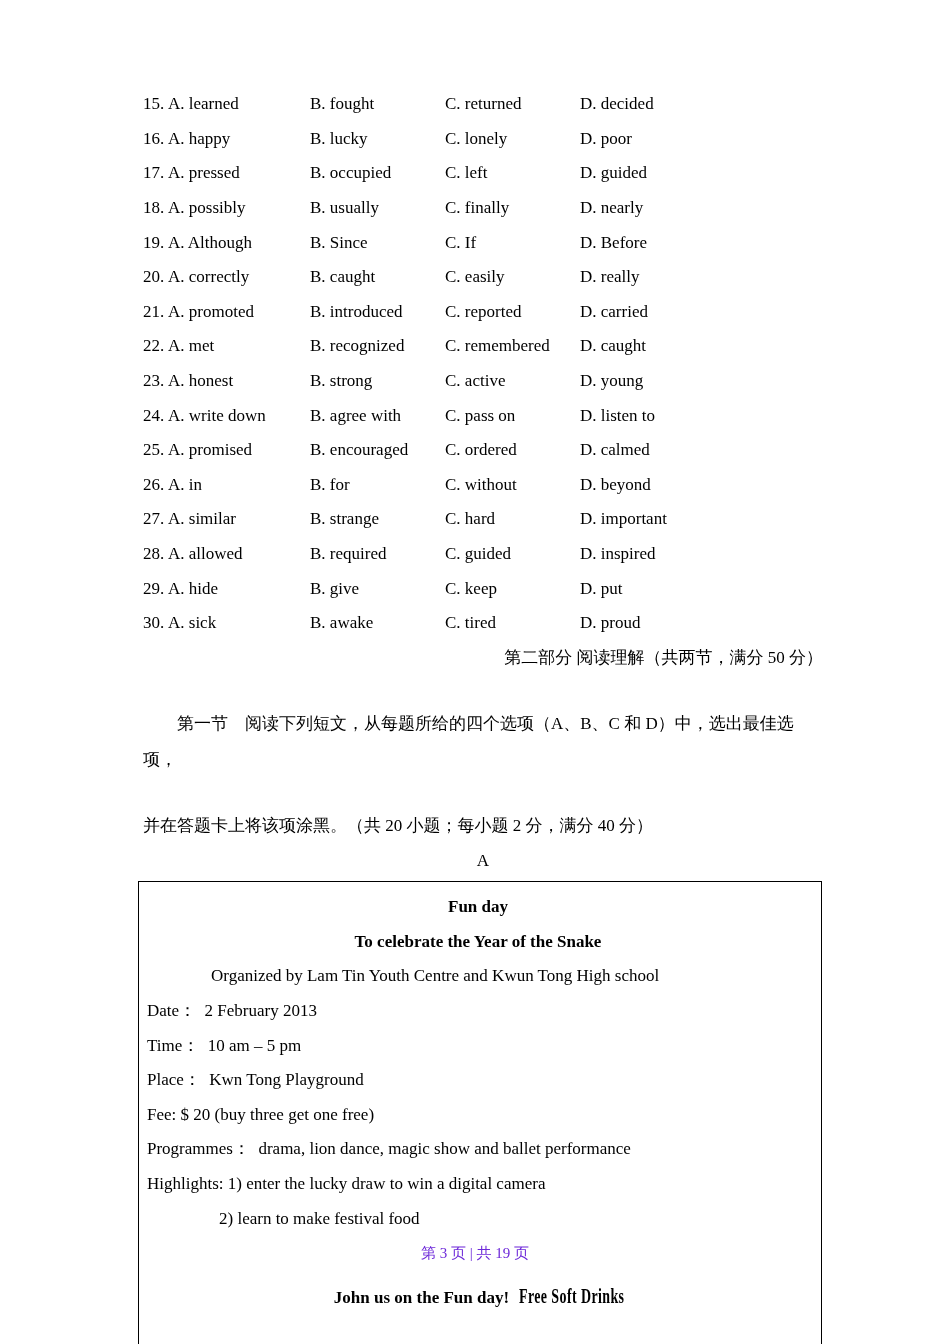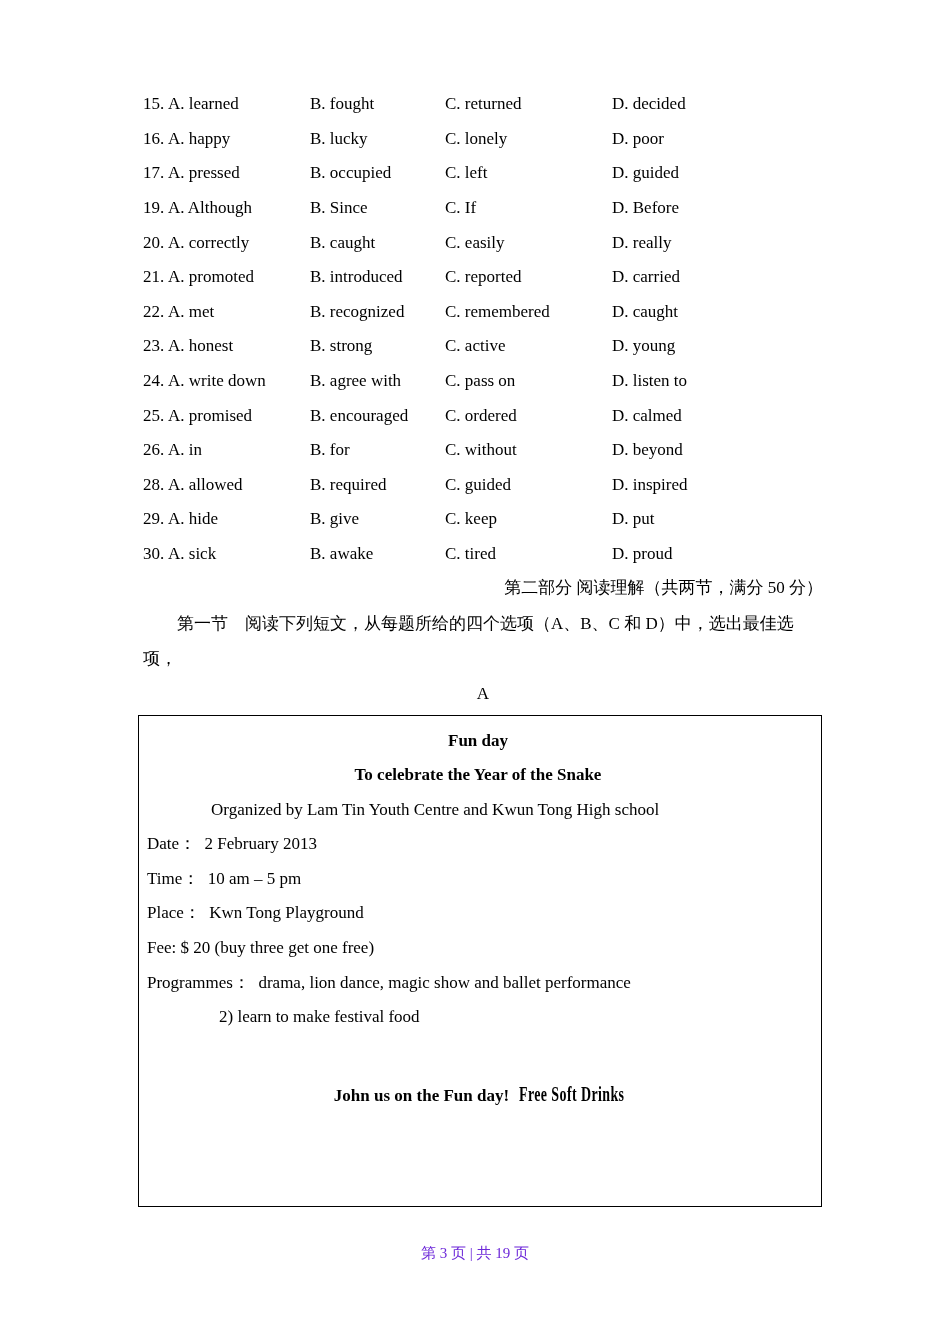--- a/index.html
+++ b/index.html
@@ -14,24 +14,24 @@
     overflow: hidden;
   }
   .content { padding: 87px 127px 0 143px; font-family: Liberation Serif, serif; }
 
   
   .cloze-row { display: flex; height: 34.6px; align-items: center; }
   .cell { display: block; }
   .c1 { width: 167px; display: flex; }
   .qnum { width: 25px; flex: 0 0 25px; }
   .c2, .c3 { width: 135px; }
-  .c4 { flex: 1; margin-left: 32px; }
+  .c4 { flex: 1; }
 
   .part-heading { text-align: right; line-height: 34.6px; white-space: pre-wrap; }
-  .instr-line { line-height: 35.5px; white-space: pre-wrap; }
+  .instr-line { line-height: 35.5px; white-space: pre-wrap; margin-top: 31px; }
   .instr-line.first { text-indent: 2em; }
   .passage-label { text-align: center; line-height: 34.6px; }
 
   
   .flyer {
     margin-left: -5px;
     margin-top: 3px;
     width: 684px;
     height: 492px;
     border: 1px solid #000;
@@ -91,20 +91,29 @@
   <div class="cloze-row">
     <span class="cell c1">
       <span class="qnum">17.</span>
       <span class="opta">A. pressed</span>
     </span>
     <span class="cell c2">B. occupied</span>
     <span class="cell c3">C. left</span>
     <span class="cell c4">D. guided</span>
   </div>
 
+  <div class="cloze-row">
+    <span class="cell c1">
+      <span class="qnum">18.</span>
+      <span class="opta">A. possibly</span>
+    </span>
+    <span class="cell c2">B. usually</span>
+    <span class="cell c3">C. finally</span>
+    <span class="cell c4">D. nearly</span>
+  </div>
 
   <div class="cloze-row">
     <span class="cell c1">
       <span class="qnum">19.</span>
       <span class="opta">A. Although</span>
     </span>
     <span class="cell c2">B. Since</span>
     <span class="cell c3">C. If</span>
     <span class="cell c4">D. Before</span>
   </div>
@@ -172,20 +181,29 @@
   <div class="cloze-row">
     <span class="cell c1">
       <span class="qnum">26.</span>
       <span class="opta">A. in</span>
     </span>
     <span class="cell c2">B. for</span>
     <span class="cell c3">C. without</span>
     <span class="cell c4">D. beyond</span>
   </div>
 
+  <div class="cloze-row">
+    <span class="cell c1">
+      <span class="qnum">27.</span>
+      <span class="opta">A. similar</span>
+    </span>
+    <span class="cell c2">B. strange</span>
+    <span class="cell c3">C. hard</span>
+    <span class="cell c4">D. important</span>
+  </div>
 
   <div class="cloze-row">
     <span class="cell c1">
       <span class="qnum">28.</span>
       <span class="opta">A. allowed</span>
     </span>
     <span class="cell c2">B. required</span>
     <span class="cell c3">C. guided</span>
     <span class="cell c4">D. inspired</span>
   </div>
@@ -207,39 +225,41 @@
     </span>
     <span class="cell c2">B. awake</span>
     <span class="cell c3">C. tired</span>
     <span class="cell c4">D. proud</span>
   </div>
 </div>
 
   <div class="part-heading">第二部分 阅读理解（共两节，满分 50 分）</div>
 
   <div class="instr-line first">第一节　阅读下列短文，从每题所给的四个选项（A、B、C 和 D）中，选出最佳选项，</div>
+  <div class="instr-line">并在答题卡上将该项涂黑。（共 20 小题；每小题 2 分，满分 40 分）</div>
 
   <div class="passage-label">A</div>
 
   <div class="flyer">
     <div class="flyer-line flyer-title">Fun day</div>
     <div class="flyer-line flyer-sub">To celebrate the Year of the Snake</div>
     <div class="flyer-line flyer-org">Organized by Lam Tin Youth Centre and Kwun Tong High school</div>
 
     <div id="flyer-details">
   <div class="flyer-line">Date：  2 February 2013</div>
 
   <div class="flyer-line">Time：  10 am – 5 pm</div>
 
   <div class="flyer-line">Place：  Kwn Tong Playground</div>
 
   <div class="flyer-line">Fee: $ 20 (buy three get one free)</div>
 
   <div class="flyer-line">Programmes：  drama, lion dance, magic show and ballet performance</div>
 
+  <div class="flyer-line">Highlights: 1) enter the lucky draw to win a digital camera</div>
 </div>
 
     <div class="flyer-line flyer-indent">2) learn to make festival food</div>
 
     <div class="flyer-line flyer-cta">
       <span>John us on the Fun day!</span><span class="cta-note">Free Soft Drinks</span>
     </div>
   </div>
 
 </div>

